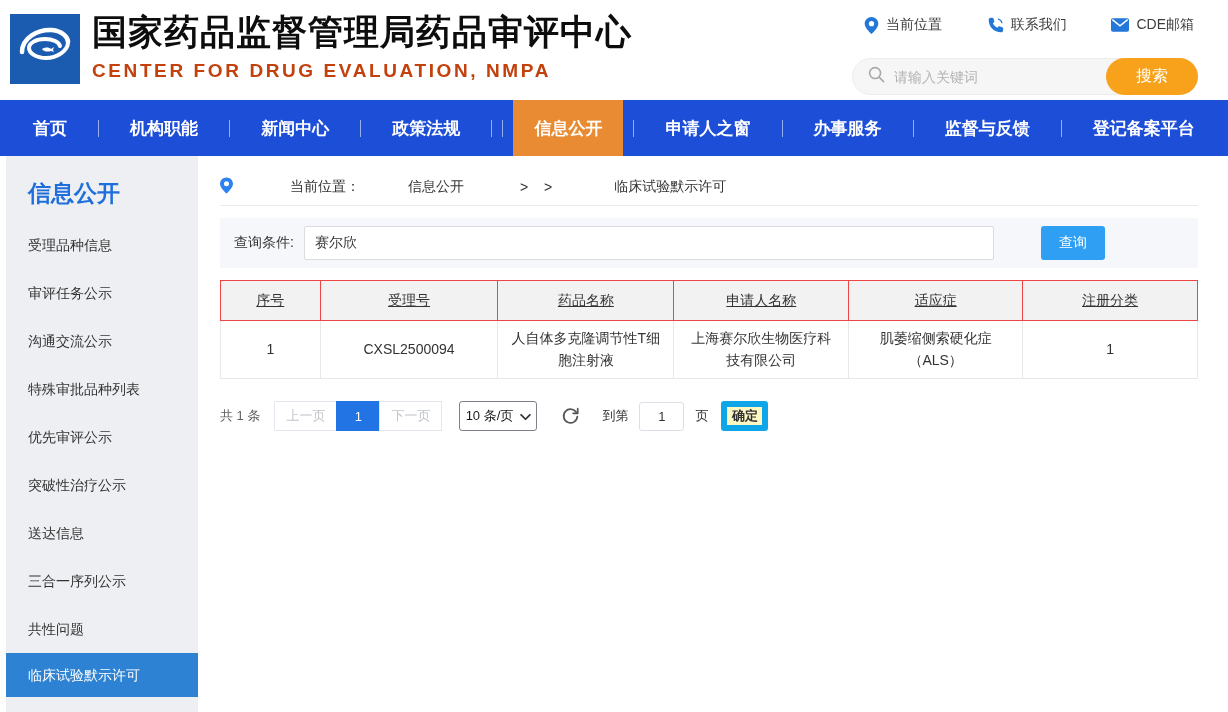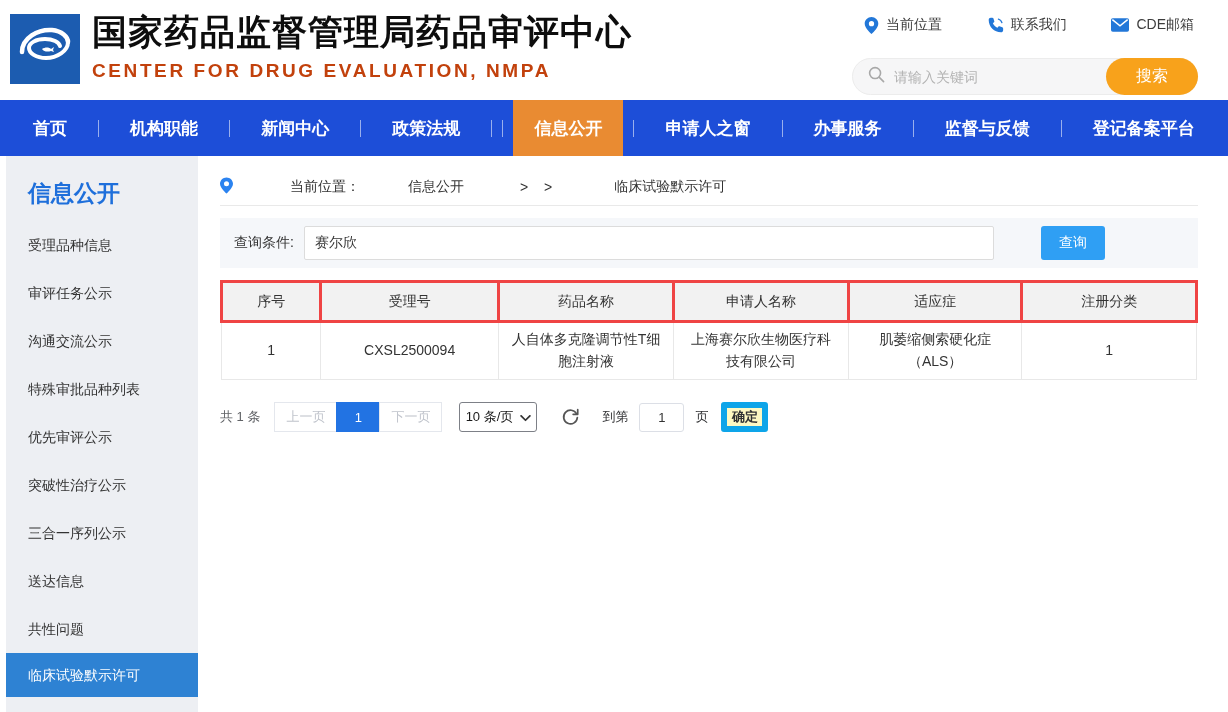--- a/index.html
+++ b/index.html
@@ -54,22 +54,22 @@
     display:flex; align-items:center; }
   .query-label { margin-left:14px; font-size:14px; color:#333; }
   .query-input { margin-left:10px; width:690px; height:34px; border:1px solid #dcdcdc;
     border-radius:2px; padding:0 10px; font-size:14px; color:#333; outline:none;
     font-family:"Liberation Sans","DejaVu Sans",sans-serif; }
   .query-btn { margin-left:47px; width:64px; height:34px; border:none; border-radius:3px;
     background:#2f9ff4; color:#fff; font-size:14px; cursor:pointer;
     font-family:"Liberation Sans","DejaVu Sans",sans-serif; }
 
   table.results { margin-top:12px; width:100%; border-collapse:collapse; table-layout:fixed; }
-  table.results th { height:40px; background:#f2f2f2; border:3px solid #ef4444;
-    font-size:14px; font-weight:normal; color:#333; }
+  table.results th { height:40px; background:#f2f2f2; border:1px solid #ef4444;
+    font-size:14px; font-weight:normal; color:#333;text-decoration:underline; }
   table.results td { height:58px; background:#fff; border:1px solid #e8e8e8;
     font-size:14px; color:#333; text-align:center; padding:4px 12px; line-height:1.55; }
 
   .pagination { margin-top:22px; display:flex; align-items:center; font-size:13px; color:#606266; }
   .pg-total { margin-right:14px; }
   .pg-btn { min-width:63px; height:30px; display:flex; align-items:center; justify-content:center;
     border:1px solid #e4e7ed; background:#fff; color:#c0c4cc; cursor:default; }
   .pg-num { width:44px; height:30px; display:flex; align-items:center; justify-content:center;
     background:#2273e3; color:#fff; margin-left:-1px; cursor:pointer; }
   .pg-next { margin-left:-1px; }
@@ -168,22 +168,22 @@
 <div class="main">
 
   <div class="sidebar">
     <div class="sidebar-title">信息公开</div>
     <div class="side-item">受理品种信息</div>
     <div class="side-item">审评任务公示</div>
     <div class="side-item">沟通交流公示</div>
     <div class="side-item">特殊审批品种列表</div>
     <div class="side-item">优先审评公示</div>
     <div class="side-item">突破性治疗公示</div>
+    <div class="side-item">送达信息</div>
     <div class="side-item">三合一序列公示</div>
-    <div class="side-item">送达信息</div>
     <div class="side-item">共性问题</div>
     <div class="side-item active">临床试验默示许可</div>
   </div>
 
   <div class="content">
 
     <div class="breadcrumb">
       <span>
         <svg width="13" height="17" viewBox="0 0 16 20">
             <path d="M8 0C3.6 0 0 3.5 0 7.9 0 13.2 8 20 8 20s8-6.8 8-12.1C16 3.5 12.4 0 8 0zm0 11a3.1 3.1 0 1 1 0-6.2A3.1 3.1 0 0 1 8 11z" fill="#2b83f0"></path>

